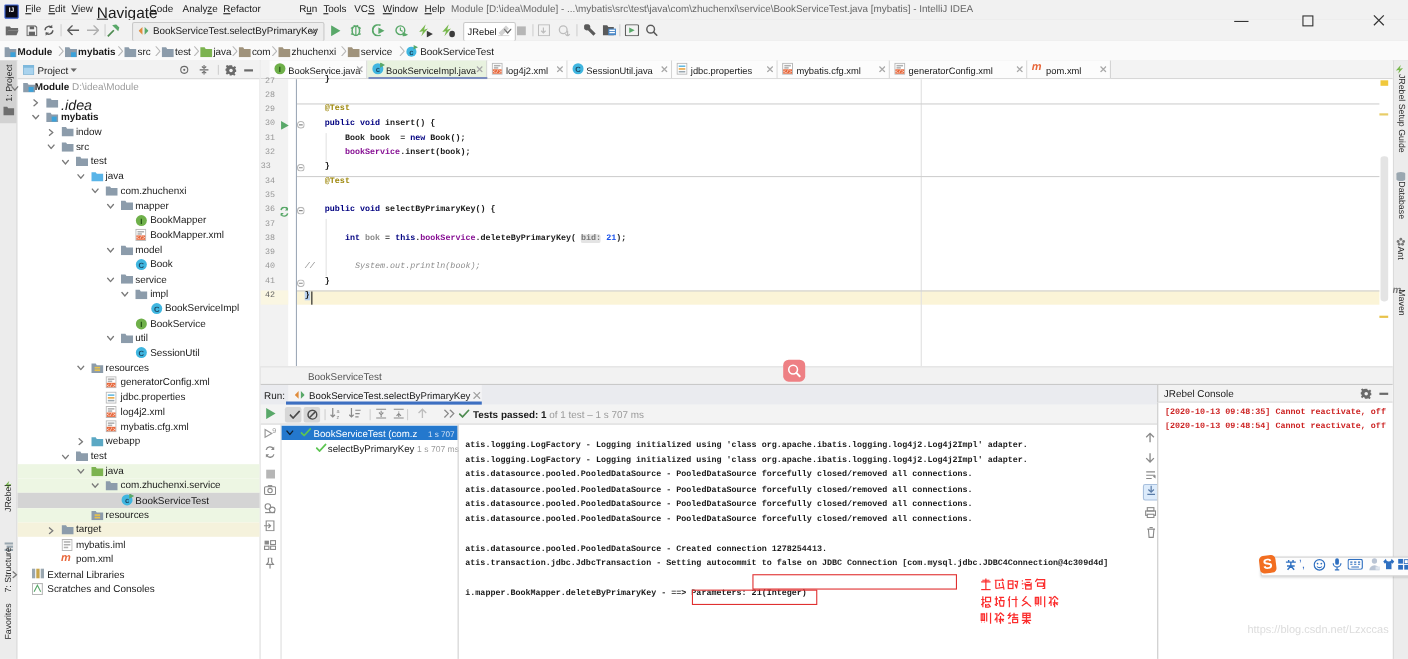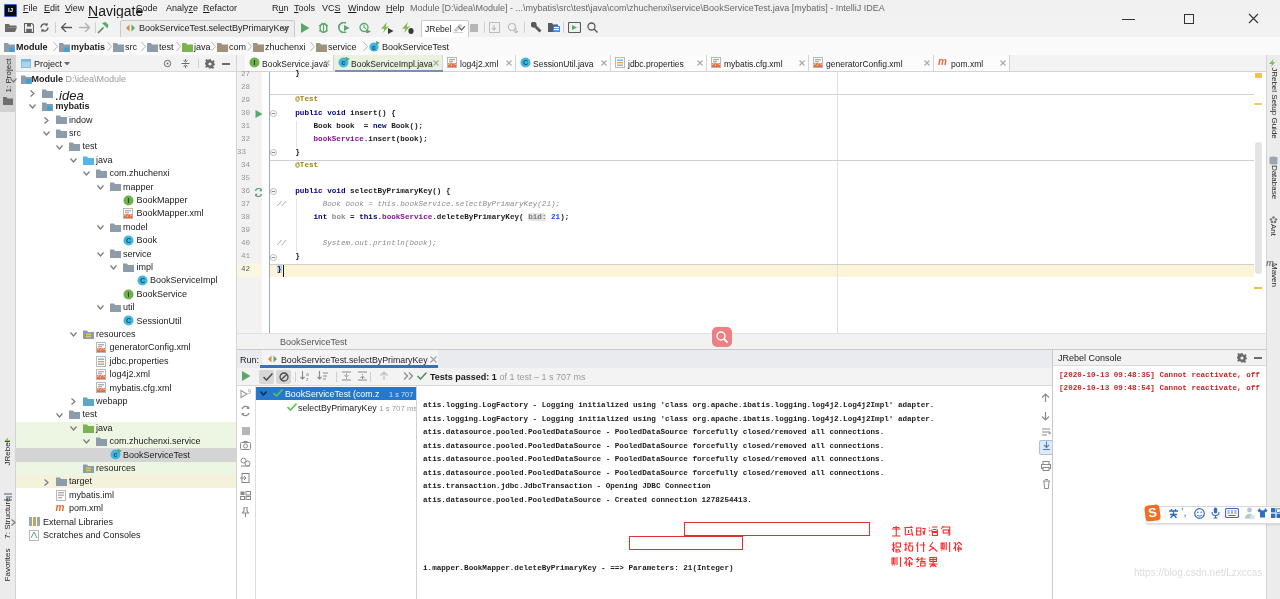--- a/index.html
+++ b/index.html
@@ -690,21 +690,20 @@
 <div class="a mono" style="left:237px;top:134.8px;width:13px;height:11px;font-size:7.6px;color:#969696;text-align:right;">32</div>
 <div class="a mono" style="left:277px;top:134.6px;height:11.5px;font-size:7.62px;font-weight:700;letter-spacing:0px;white-space:pre;color:#1a1a1a;">        <span class="fld">bookService</span>.insert(book);</div>
 <div class="a mono" style="left:237px;top:147.8px;width:13px;height:11px;font-size:7.6px;color:#969696;">33</div>
 <div class="a mono" style="left:277px;top:147.6px;height:11.5px;font-size:7.62px;font-weight:700;letter-spacing:0px;white-space:pre;color:#1a1a1a;">    }</div>
 <div class="a mono" style="left:237px;top:160.8px;width:13px;height:11px;font-size:7.6px;color:#969696;text-align:right;">34</div>
 <div class="a mono" style="left:277px;top:160.7px;height:11.5px;font-size:7.62px;font-weight:700;letter-spacing:0px;white-space:pre;color:#1a1a1a;">    <span class="ann">@Test</span></div>
 <div class="a mono" style="left:237px;top:173.9px;width:13px;height:11px;font-size:7.6px;color:#969696;text-align:right;">35</div>
 <div class="a mono" style="left:237px;top:186.9px;width:13px;height:11px;font-size:7.6px;color:#969696;text-align:right;">36</div>
 <div class="a mono" style="left:277px;top:186.8px;height:11.5px;font-size:7.62px;font-weight:700;letter-spacing:0px;white-space:pre;color:#1a1a1a;">    <span class="kw">public void</span> <b>selectByPrimaryKey</b>() {</div>
 <div class="a mono" style="left:237px;top:200.0px;width:13px;height:11px;font-size:7.6px;color:#969696;text-align:right;">37</div>
-<div class="a mono" style="left:277px;top:199.8px;height:11.5px;font-size:7.62px;font-weight:700;letter-spacing:0px;white-space:pre;color:#1a1a1a;"><span class="cmt">//        Book book = this.bookService.selectByPrimaryKey(21);</span></div>
 <div class="a mono" style="left:237px;top:213.1px;width:13px;height:11px;font-size:7.6px;color:#969696;text-align:right;">38</div>
 <div class="a mono" style="left:277px;top:212.9px;height:11.5px;font-size:7.62px;font-weight:700;letter-spacing:0px;white-space:pre;color:#1a1a1a;">        <span class="kw">int</span> <span style="color:#8c8c8c">bok</span> = <span class="kw">this</span>.<span class="fld">bookService</span>.deleteByPrimaryKey( <span style="background:#e4e4e4;color:#787878;border-radius:2px;">bid:</span> <span class="num">21</span>);</div>
 <div class="a mono" style="left:237px;top:226.1px;width:13px;height:11px;font-size:7.6px;color:#969696;text-align:right;">39</div>
 <div class="a mono" style="left:237px;top:239.1px;width:13px;height:11px;font-size:7.6px;color:#969696;text-align:right;">40</div>
 <div class="a mono" style="left:277px;top:238.9px;height:11.5px;font-size:7.62px;font-weight:700;letter-spacing:0px;white-space:pre;color:#1a1a1a;"><span class="cmt">//        System.out.println(book);</span></div>
 <div class="a mono" style="left:237px;top:252.2px;width:13px;height:11px;font-size:7.6px;color:#969696;text-align:right;">41</div>
 <div class="a mono" style="left:277px;top:252.0px;height:11.5px;font-size:7.62px;font-weight:700;letter-spacing:0px;white-space:pre;color:#1a1a1a;">    }</div>
 <div class="a mono" style="left:237px;top:265.2px;width:13px;height:11px;font-size:7.6px;color:#5f5f5f;text-align:right;">42</div>
 <div class="a mono" style="left:277px;top:265.1px;height:11.5px;font-size:7.62px;font-weight:700;letter-spacing:0px;white-space:pre;color:#1a1a1a;"><span style="background:#b8d1f0;">}</span></div>
 <div class="a" style="left:282.5px;top:265px;width:1px;height:11.5px;background:#1a1a1a;"></div>
@@ -842,23 +841,23 @@
       <path d="M0.5 4 L3.5 7 L9.5 0.5" stroke="#5dc552" stroke-width="1.6" fill="none"></path>
     </svg>
 <div class="a" style="left:298px;top:402.5px;font-size:8.8px;color:#1a1a1a;white-space:nowrap;">selectByPrimaryKey  <span style="color:#9a9a9a;font-size:7.8px;">1 s 707 ms</span></div>
 <div class="a" style="left:415.5px;top:386px;width:1px;height:213px;background:#d0d0d0;"></div>
 <div class="a mono" style="left:423px;top:401.0px;height:12px;font-size:7.62px;font-weight:700;white-space:pre;color:#1a1a1a;">atis.logging.LogFactory - Logging initialized using 'class org.apache.ibatis.logging.log4j2.Log4j2Impl' adapter.</div>
 <div class="a mono" style="left:423px;top:414.5px;height:12px;font-size:7.62px;font-weight:700;white-space:pre;color:#1a1a1a;">atis.logging.LogFactory - Logging initialized using 'class org.apache.ibatis.logging.log4j2.Log4j2Impl' adapter.</div>
 <div class="a mono" style="left:423px;top:428.0px;height:12px;font-size:7.62px;font-weight:700;white-space:pre;color:#1a1a1a;">atis.datasource.pooled.PooledDataSource - PooledDataSource forcefully closed/removed all connections.</div>
 <div class="a mono" style="left:423px;top:441.5px;height:12px;font-size:7.62px;font-weight:700;white-space:pre;color:#1a1a1a;">atis.datasource.pooled.PooledDataSource - PooledDataSource forcefully closed/removed all connections.</div>
 <div class="a mono" style="left:423px;top:455.0px;height:12px;font-size:7.62px;font-weight:700;white-space:pre;color:#1a1a1a;">atis.datasource.pooled.PooledDataSource - PooledDataSource forcefully closed/removed all connections.</div>
 <div class="a mono" style="left:423px;top:468.5px;height:12px;font-size:7.62px;font-weight:700;white-space:pre;color:#1a1a1a;">atis.datasource.pooled.PooledDataSource - PooledDataSource forcefully closed/removed all connections.</div>
-<div class="a mono" style="left:423px;top:482.0px;height:12px;font-size:7.62px;font-weight:700;white-space:pre;color:#1a1a1a;">atis.transaction.jdbc.JdbcTransaction - Opening JDBC Connection</div>
 <div class="a mono" style="left:423px;top:495.5px;height:12px;font-size:7.62px;font-weight:700;white-space:pre;color:#1a1a1a;">atis.datasource.pooled.PooledDataSource - Created connection 1278254413.</div>
-<div class="a mono" style="left:423px;top:536.0px;height:12px;font-size:7.62px;font-weight:700;white-space:pre;color:#1a1a1a;margin-top:28px;">i.mapper.BookMapper.deleteByPrimaryKey - ==&gt; Parameters: 21(Integer)</div>
+<div class="a mono" style="left:423px;top:509.0px;height:12px;font-size:7.62px;font-weight:700;white-space:pre;color:#1a1a1a;">atis.transaction.jdbc.JdbcTransaction - Setting autocommit to false on JDBC Connection [com.mysql.jdbc.JDBC4Connection@4c309d4d]</div>
+<div class="a mono" style="left:423px;top:536.0px;height:12px;font-size:7.62px;font-weight:700;white-space:pre;color:#1a1a1a;">i.mapper.BookMapper.deleteByPrimaryKey - ==&gt; Parameters: 21(Integer)</div>
 <div class="a" style="left:684px;top:522px;width:186px;height:14px;border:1px solid #e03030;box-sizing:border-box;"></div>
 <div class="a" style="left:629px;top:536.2px;width:114px;height:14.2px;border:1px solid #e03030;box-sizing:border-box;"></div>
 <svg class="a" style="left:891px;top:524.5px" width="62" height="12">
       <g stroke="#fb2b2b" stroke-width="1.1" fill="none">
         <path d="M5.25 1 V11 M1.0 4.0 H9.5 M2.0 2.5 H8.5 M1.0 11 H9.5"></path>
       </g>
       <g stroke="#fb2b2b" stroke-width="1.1" fill="none">
         <path d="M13.3 2.5 H21.8 M14.3 2.5 V10 M14.3 10 L20.8 9 M17.55 5 V8 M20.3 4 L21.8 11 M19.8 1 l1.5 2"></path>
       </g>
       <g stroke="#fb2b2b" stroke-width="1.1" fill="none">

